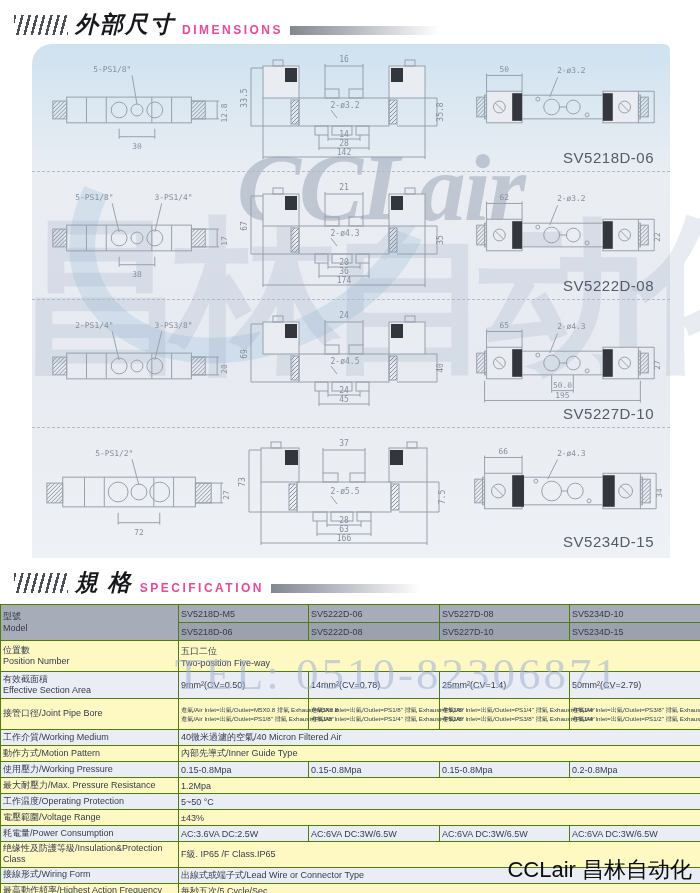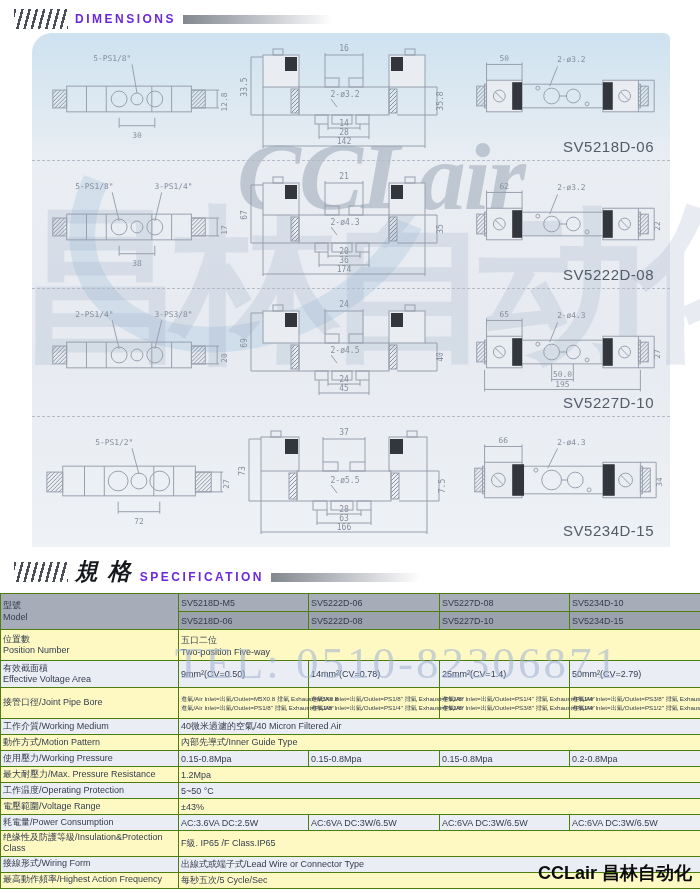--- a/index.html
+++ b/index.html
@@ -5,21 +5,21 @@
   html,body{margin:0;padding:0;}
   body{width:700px;height:893px;position:relative;background:#fff;overflow:hidden;
        font-family:"Liberation Sans",sans-serif;color:#333c4e;}
 
   
   .sec-head{display:flex;align-items:center;gap:7px;padding:9px 14px 2px;}
   .hatch{width:54px;height:20px;
     background:repeating-linear-gradient(105deg,#4a4f57 0 2.5px,transparent 2.5px 7px);}
   .t-zh{font-family:"Liberation Serif",serif;font-style:italic;font-weight:bold;
         font-size:23px;color:#16181c;letter-spacing:2px;}
-  .t-en{font-size:12px;letter-spacing:2.5px;color:#6d28d9;font-weight:bold;align-self:flex-end;padding-bottom:3px;}
+  .t-en{font-size:12px;letter-spacing:2.5px;color:#ec4899;font-weight:bold;align-self:flex-end;padding-bottom:3px;}
   .t-bar{width:150px;height:9px;align-self:flex-end;margin-bottom:5px;
     background:linear-gradient(90deg,#83888f,#b9bcc2 45%,#fff);}
 
   
   .panel{position:relative;margin:2px 30px 0 32px;height:514px;
     border-radius:20px 6px 0 0;
     background:linear-gradient(180deg,#cfe2f0 0%,#d9e7f1 10%,#eaeef3 26%,#e7ebf1 62%,#eef1f5 100%);}
   .wm-swoosh{position:absolute;top:28px;left:30px;width:330px;height:230px;border-radius:50%;
     border:26px solid rgba(150,185,215,0.28);border-top-color:transparent;border-right-color:transparent;
     transform:rotate(-24deg);pointer-events:none;}
@@ -52,35 +52,36 @@
   tr.rb td{background:#ebedf5;}
   tr.tall td{height:28px;}
   tr.med td{height:24px;}
   tr.sm td{height:13px;}
   .tiny{font-size:6.2px;line-height:1.5;white-space:nowrap;}
   .wm{position:absolute;left:0;width:620px;text-align:right;font-size:45px;white-space:nowrap;
       color:#9fb2d2;opacity:.55;letter-spacing:3px;font-family:"Liberation Serif",serif;
       pointer-events:none;z-index:5;}
   .wm-tel{top:44px;} .wm-fax{top:146px;}
 
-  .footer-brand{position:absolute;right:8px;bottom:8px;font-size:18px;font-weight:bold;color:#0c0c0c;}
+  .footer-brand{position:absolute;right:8px;bottom:8px;font-size:22px;font-weight:normal;color:#0c0c0c;}
 </style>
 </head>
 <body>
 
 <svg width="0" height="0" style="position:absolute">
   <defs>
     <pattern id="hx" width="4" height="4" patternUnits="userSpaceOnUse">
       <path d="M0 4 L4 0" stroke="#8a92a0" stroke-width="1"></path>
     </pattern>
   </defs>
 </svg>
 
 <div class="sec-head">
   <div class="hatch"></div>
+  <div class="t-zh">外部尺寸</div>
   <div class="t-en">DIMENSIONS</div>
   <div class="t-bar"></div>
 </div>
 
 <div class="panel">
   <div class="wm-swoosh"></div>
   <div class="wm-logo">CCLair</div>
   <div class="wm-cn">昌林自动化</div>
 
   <div class="drow">
@@ -549,21 +550,21 @@
       </td>
       <td colspan="4">
         <div>五口二位</div>
             <div>Two-position Five-way</div>
       </td>
     </tr>
 
     <tr class="rb med">
       <td class="lbl">
         <div>有效截面積</div>
-            <div>Effective Voltage Area</div>
+            <div>Effective Section Area</div>
       </td>
       <td>9mm²(CV=0.50)</td>
       <td>14mm²(CV=0.78)</td>
       <td>25mm²(CV=1.4)</td>
       <td>50mm²(CV=2.79)</td>
     </tr>
 
     <tr class="ra tall">
       <td class="lbl">接管口徑/Joint Pipe Bore</td>
       <td>

